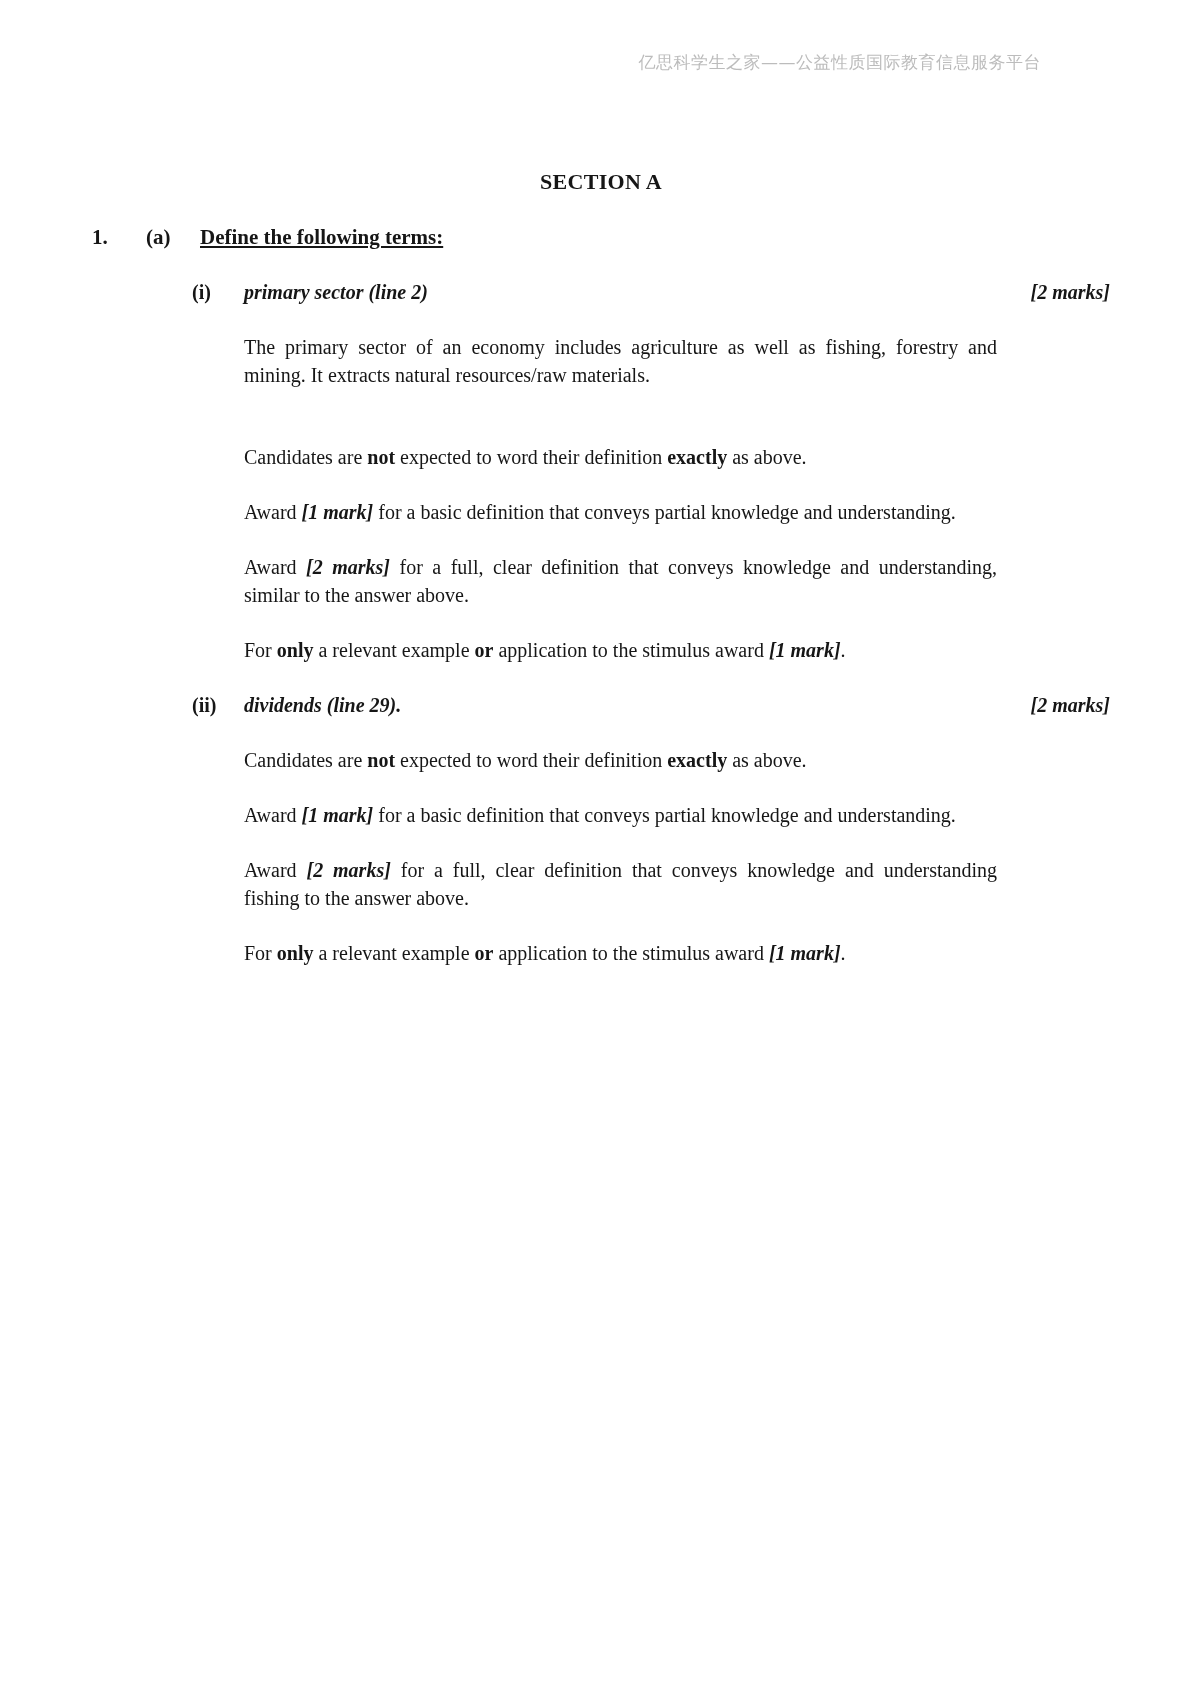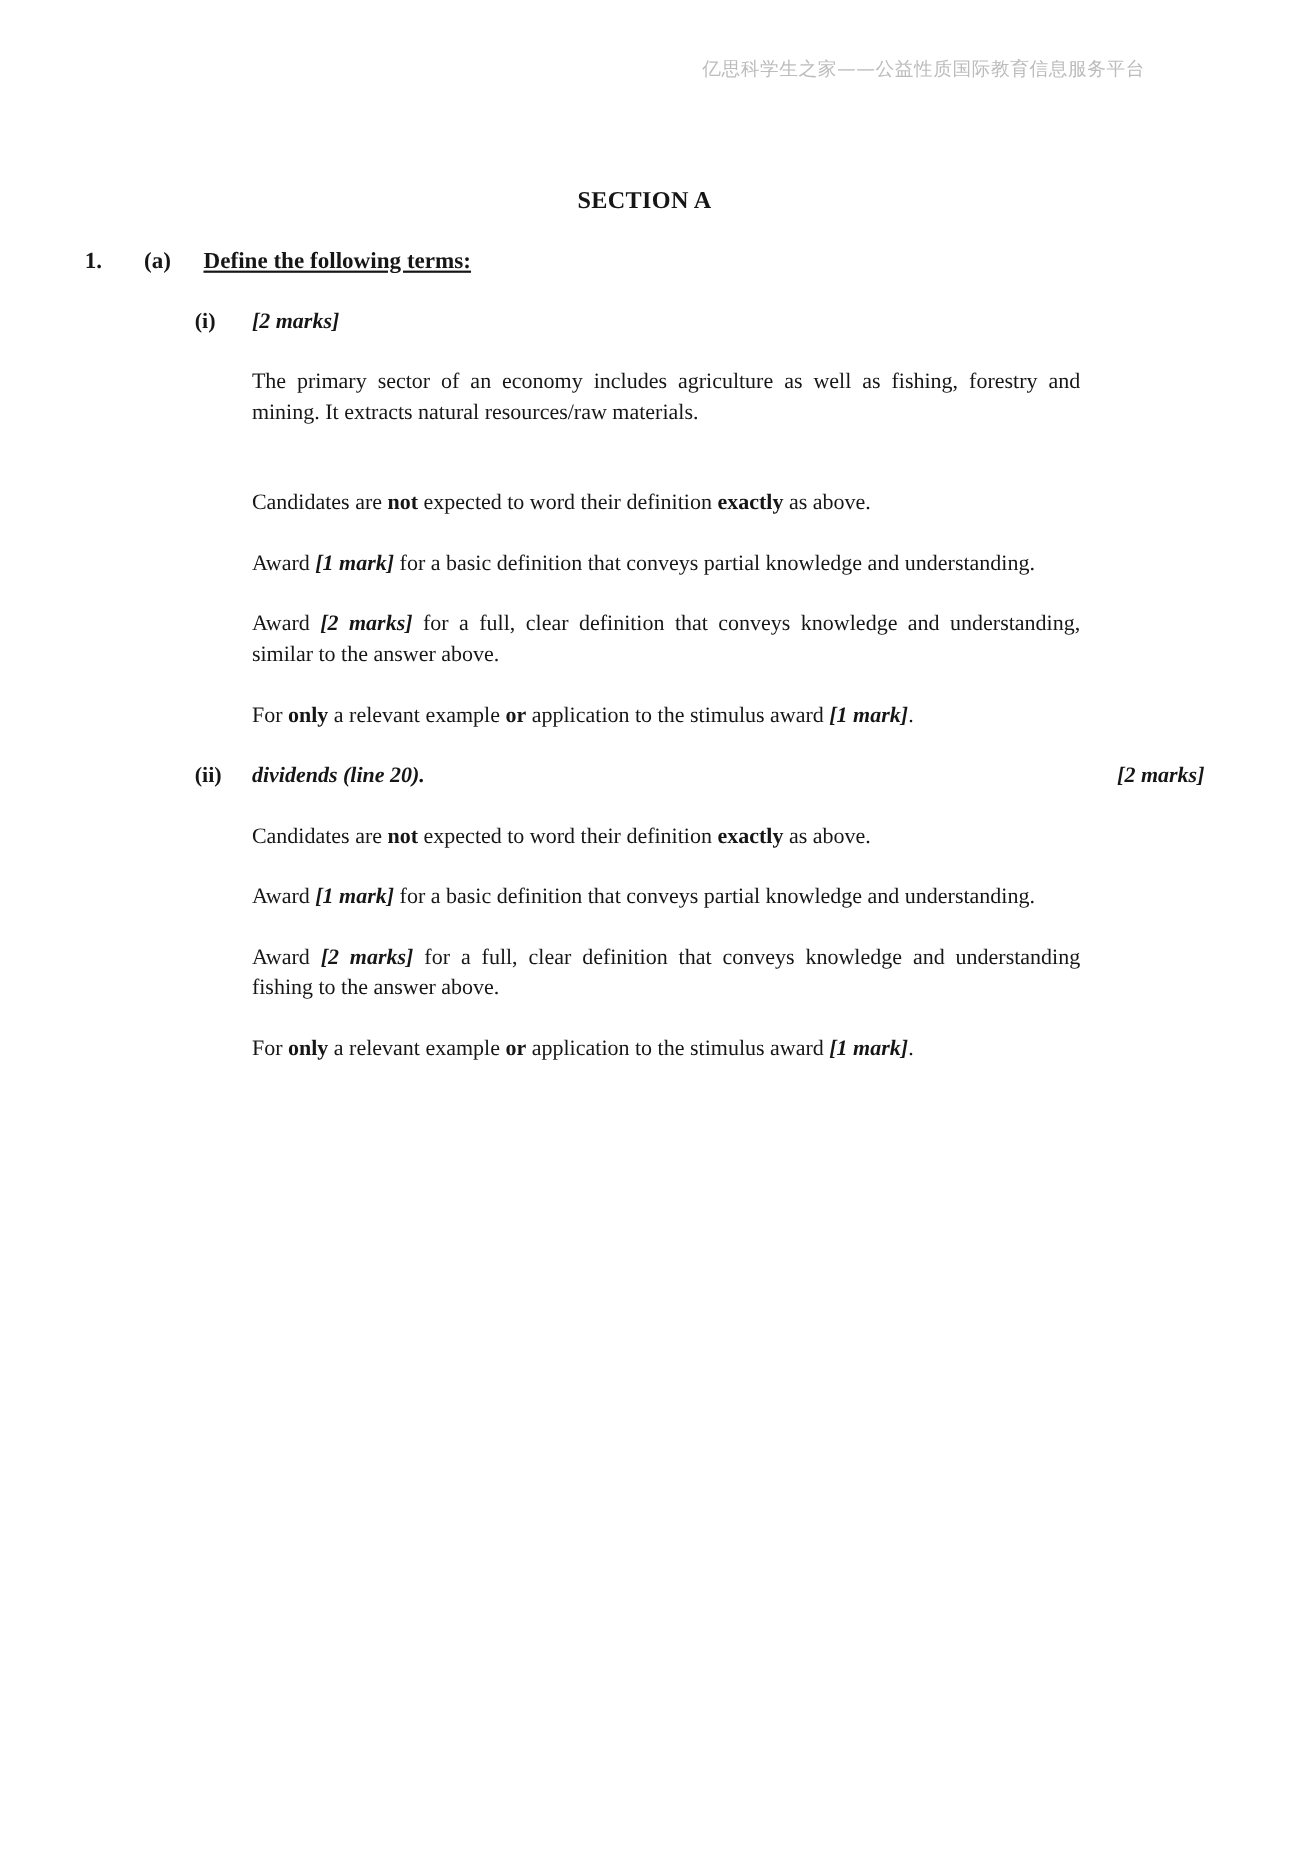--- a/index.html
+++ b/index.html
@@ -16,21 +16,21 @@
     position: absolute;
     top: 51px;
     right: 150px;
     font-family: "DejaVu Sans", "Liberation Sans", sans-serif;
     font-size: 17px;
     letter-spacing: 0.5px;
     color: #bcbcbc;
   }
   .content {
     position: absolute;
-    left: 77px;
+    left: 92px;
     top: 168px;
     width: 1018px;
     font-size: 20px;
     line-height: 28px;
   }
   .section-title {
     margin: 0 0 27px 0;
     text-align: center;
     font-size: 22px;
     font-weight: bold;
@@ -78,35 +78,36 @@
 
     <div class="q-row">
       <span class="q-num">1.</span>
       <span class="q-letter">(a)</span>
       <span class="q-title">Define the following terms:</span>
     </div>
 
     <section class="subpart">
       <div class="sp-head">
         <span class="sp-roman">(i)</span>
+        <span class="sp-term">primary sector (line 2)</span>
         <span class="sp-marks">[2 marks]</span>
       </div>
       <div class="sp-body">
         <p class="para answer"><span>The primary sector of an economy includes agriculture as well as fishing, forestry and mining.  It extracts natural resources/raw materials.</span></p>
         <p class="para"><span>Candidates are </span><span class="b">not</span><span> expected to word their definition </span><span class="b">exactly</span><span> as above.</span></p>
         <p class="para"><span>Award </span><span class="bi">[1 mark]</span><span> for a basic definition that conveys partial knowledge and understanding.</span></p>
         <p class="para"><span>Award </span><span class="bi">[2 marks]</span><span> for a full, clear definition that conveys knowledge and understanding, similar to the answer above.</span></p>
         <p class="para"><span>For </span><span class="b">only</span><span> a relevant example </span><span class="b">or</span><span> application to the stimulus award </span><span class="bi">[1 mark]</span><span>.</span></p>
       </div>
     </section>
 
     <section class="subpart">
       <div class="sp-head">
         <span class="sp-roman">(ii)</span>
-        <span class="sp-term">dividends (line 20).</span>
+        <span class="sp-term">dividends (line 29).</span>
         <span class="sp-marks">[2 marks]</span>
       </div>
       <div class="sp-body">
         <p class="para"><span>Candidates are </span><span class="b">not</span><span> expected to word their definition </span><span class="b">exactly</span><span> as above.</span></p>
         <p class="para"><span>Award </span><span class="bi">[1 mark]</span><span> for a basic definition that conveys partial knowledge and understanding.</span></p>
         <p class="para"><span>Award </span><span class="bi">[2 marks]</span><span> for a full, clear definition that conveys knowledge and understanding fishing to the answer above.</span></p>
         <p class="para"><span>For </span><span class="b">only</span><span> a relevant example </span><span class="b">or</span><span> application to the stimulus award </span><span class="bi">[1 mark]</span><span>.</span></p>
       </div>
     </section>
 

